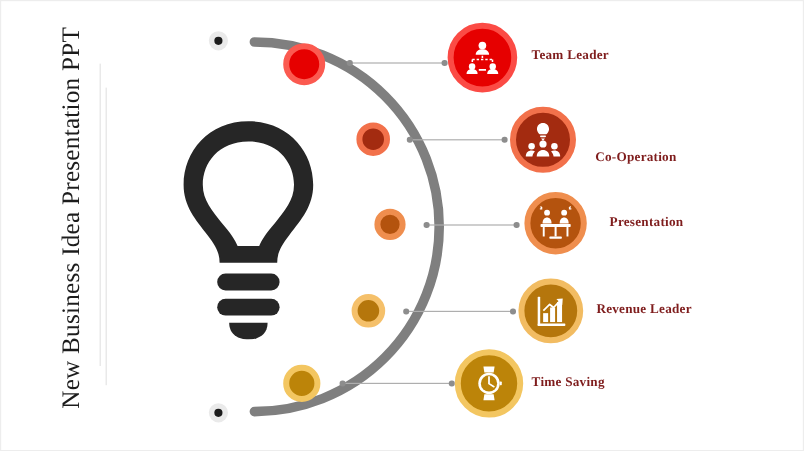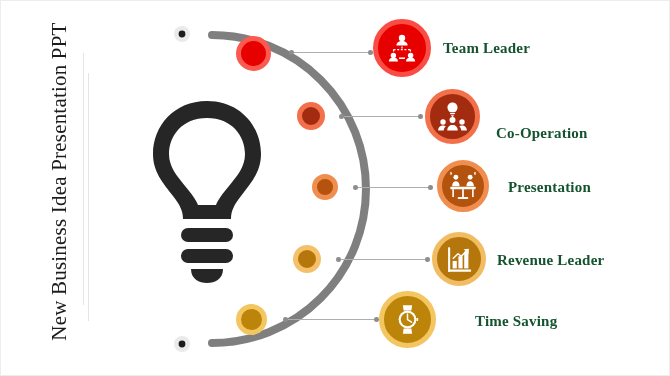--- a/index.html
+++ b/index.html
@@ -75,22 +75,22 @@
     box-sizing:border-box;
     display:flex;
     align-items:center;
     justify-content:center;
   }
   .bubble svg{ display:block; }
   .row-label{
     position:absolute;
     font-family:"Liberation Serif", serif;
     font-weight:700;
-    font-size:15px;
-    color:#14532d;
+    font-size:11px;
+    color:#7f1d1d;
     white-space:nowrap;
     letter-spacing:0.2px;
   }
 
   
   .connector{
     position:absolute;
     height:9px;
   }
   .connector .line{
@@ -243,16 +243,16 @@
     <div class="bubble" style="left:378px; top:290px; width:57px; height:57px; background:#BC8409; border:5px solid #F3C661;">
       <svg width="31" height="31" viewBox="0 0 32 32">
         <path d="M11.2 1.4h9.6l-.8 5.2h-8z" fill="#ffffff"></path>
         <path d="M11.2 30.6h9.6l-.8-5.2h-8z" fill="#ffffff"></path>
         <circle cx="16" cy="16" r="9.2" fill="#ffffff"></circle>
         <circle cx="16" cy="16" r="7" fill="#BC8409"></circle>
         <path d="M16 10.4v5.8l4.2 2.6" stroke="#ffffff" stroke-width="1.5" fill="none" stroke-linecap="round"></path>
         <rect x="25.2" y="14.4" width="1.8" height="3.2" rx="0.6" fill="#ffffff"></rect>
       </svg>
     </div>
-    <div class="row-label" style="left:442px; top:312px;margin-left:32px;">Time Saving</div>
+    <div class="row-label" style="left:442px; top:312px;">Time Saving</div>
   </div>
 
 </div>
 
 </body></html>

